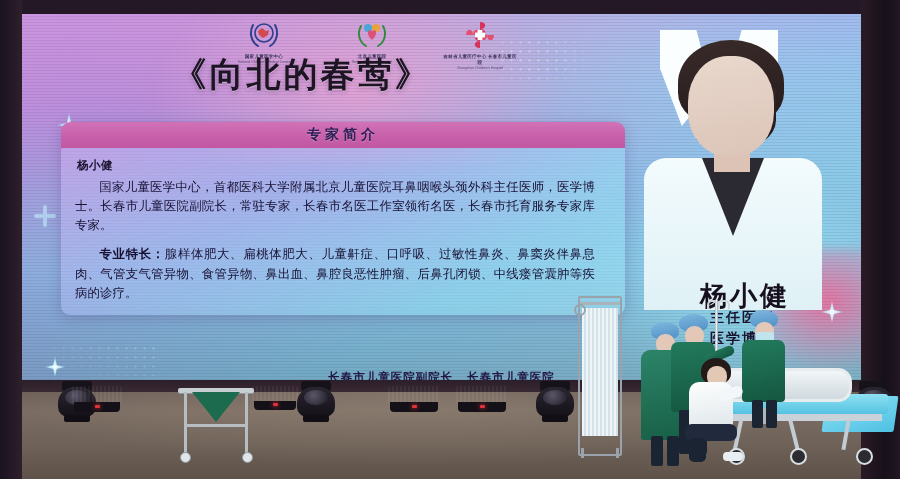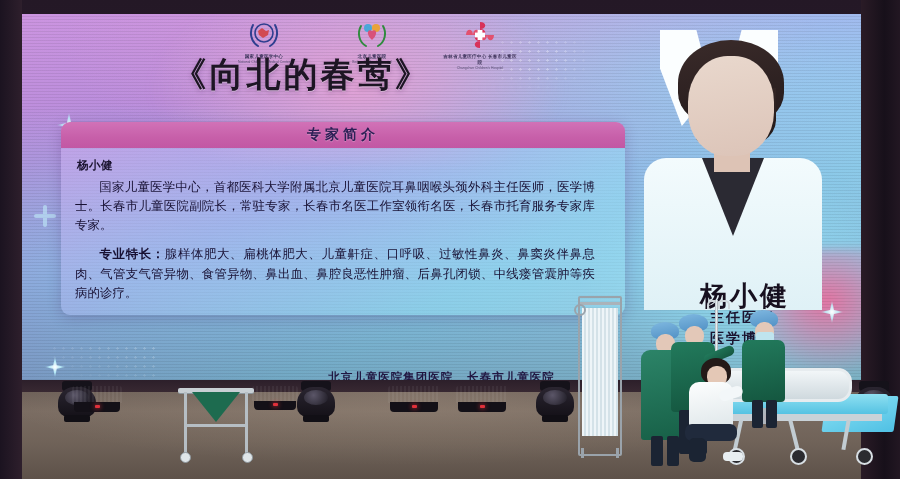--- a/index.html
+++ b/index.html
@@ -329,21 +329,21 @@
     <div class="ph-badge"></div>
     <div class="ph-neck"></div>
     <div class="ph-hair"></div>
     <div class="ph-head"></div>
   </div>
   <div id="pname">杨小健</div>
   <div class="ptit" id="ptit1">主任医师</div>
   <div class="ptit" id="ptit2">医学博士</div>
 
   <div id="banner">
-    <span>北京儿童医院集团医院</span>
+    <span>长春市儿童医院副院长</span>
     <span>长春市儿童医院</span>
   </div>
 
   <div class="wall-left"></div>
   <div class="wall-right"></div>
 
   <div class="skirt"></div>
   <div id="floor"></div>
 
   <div class="light" style="left:58px;top:381px;">

